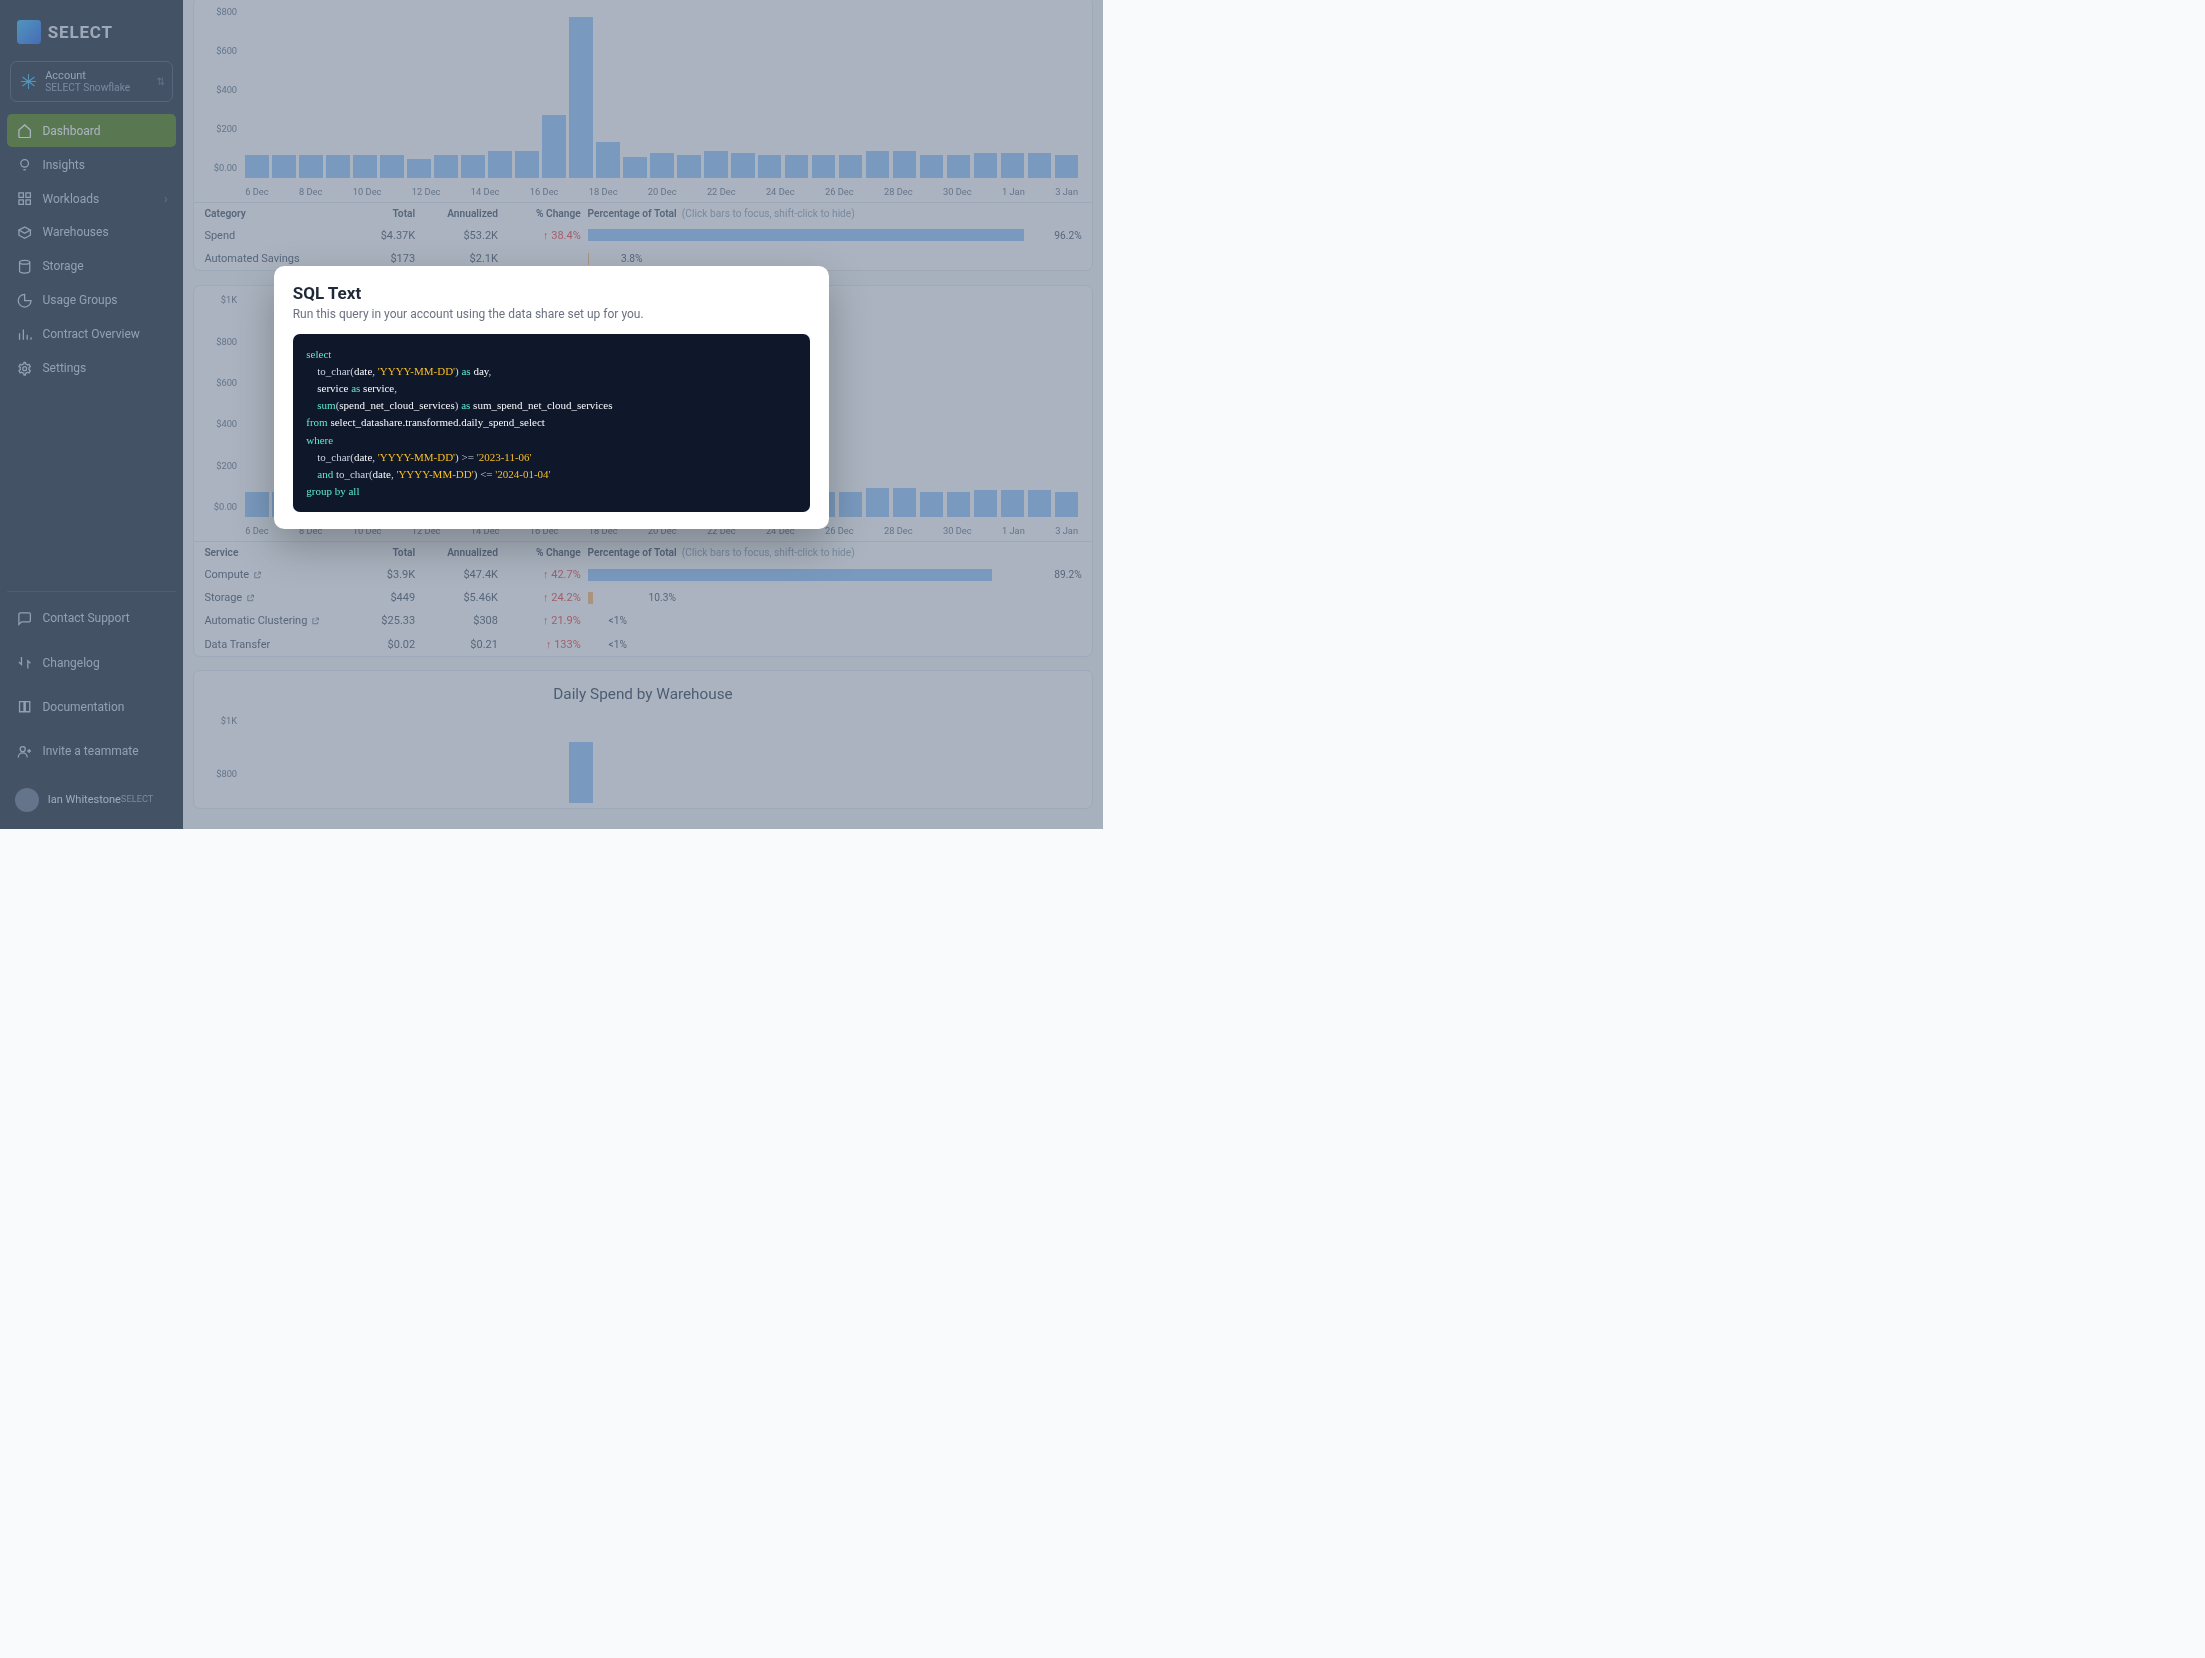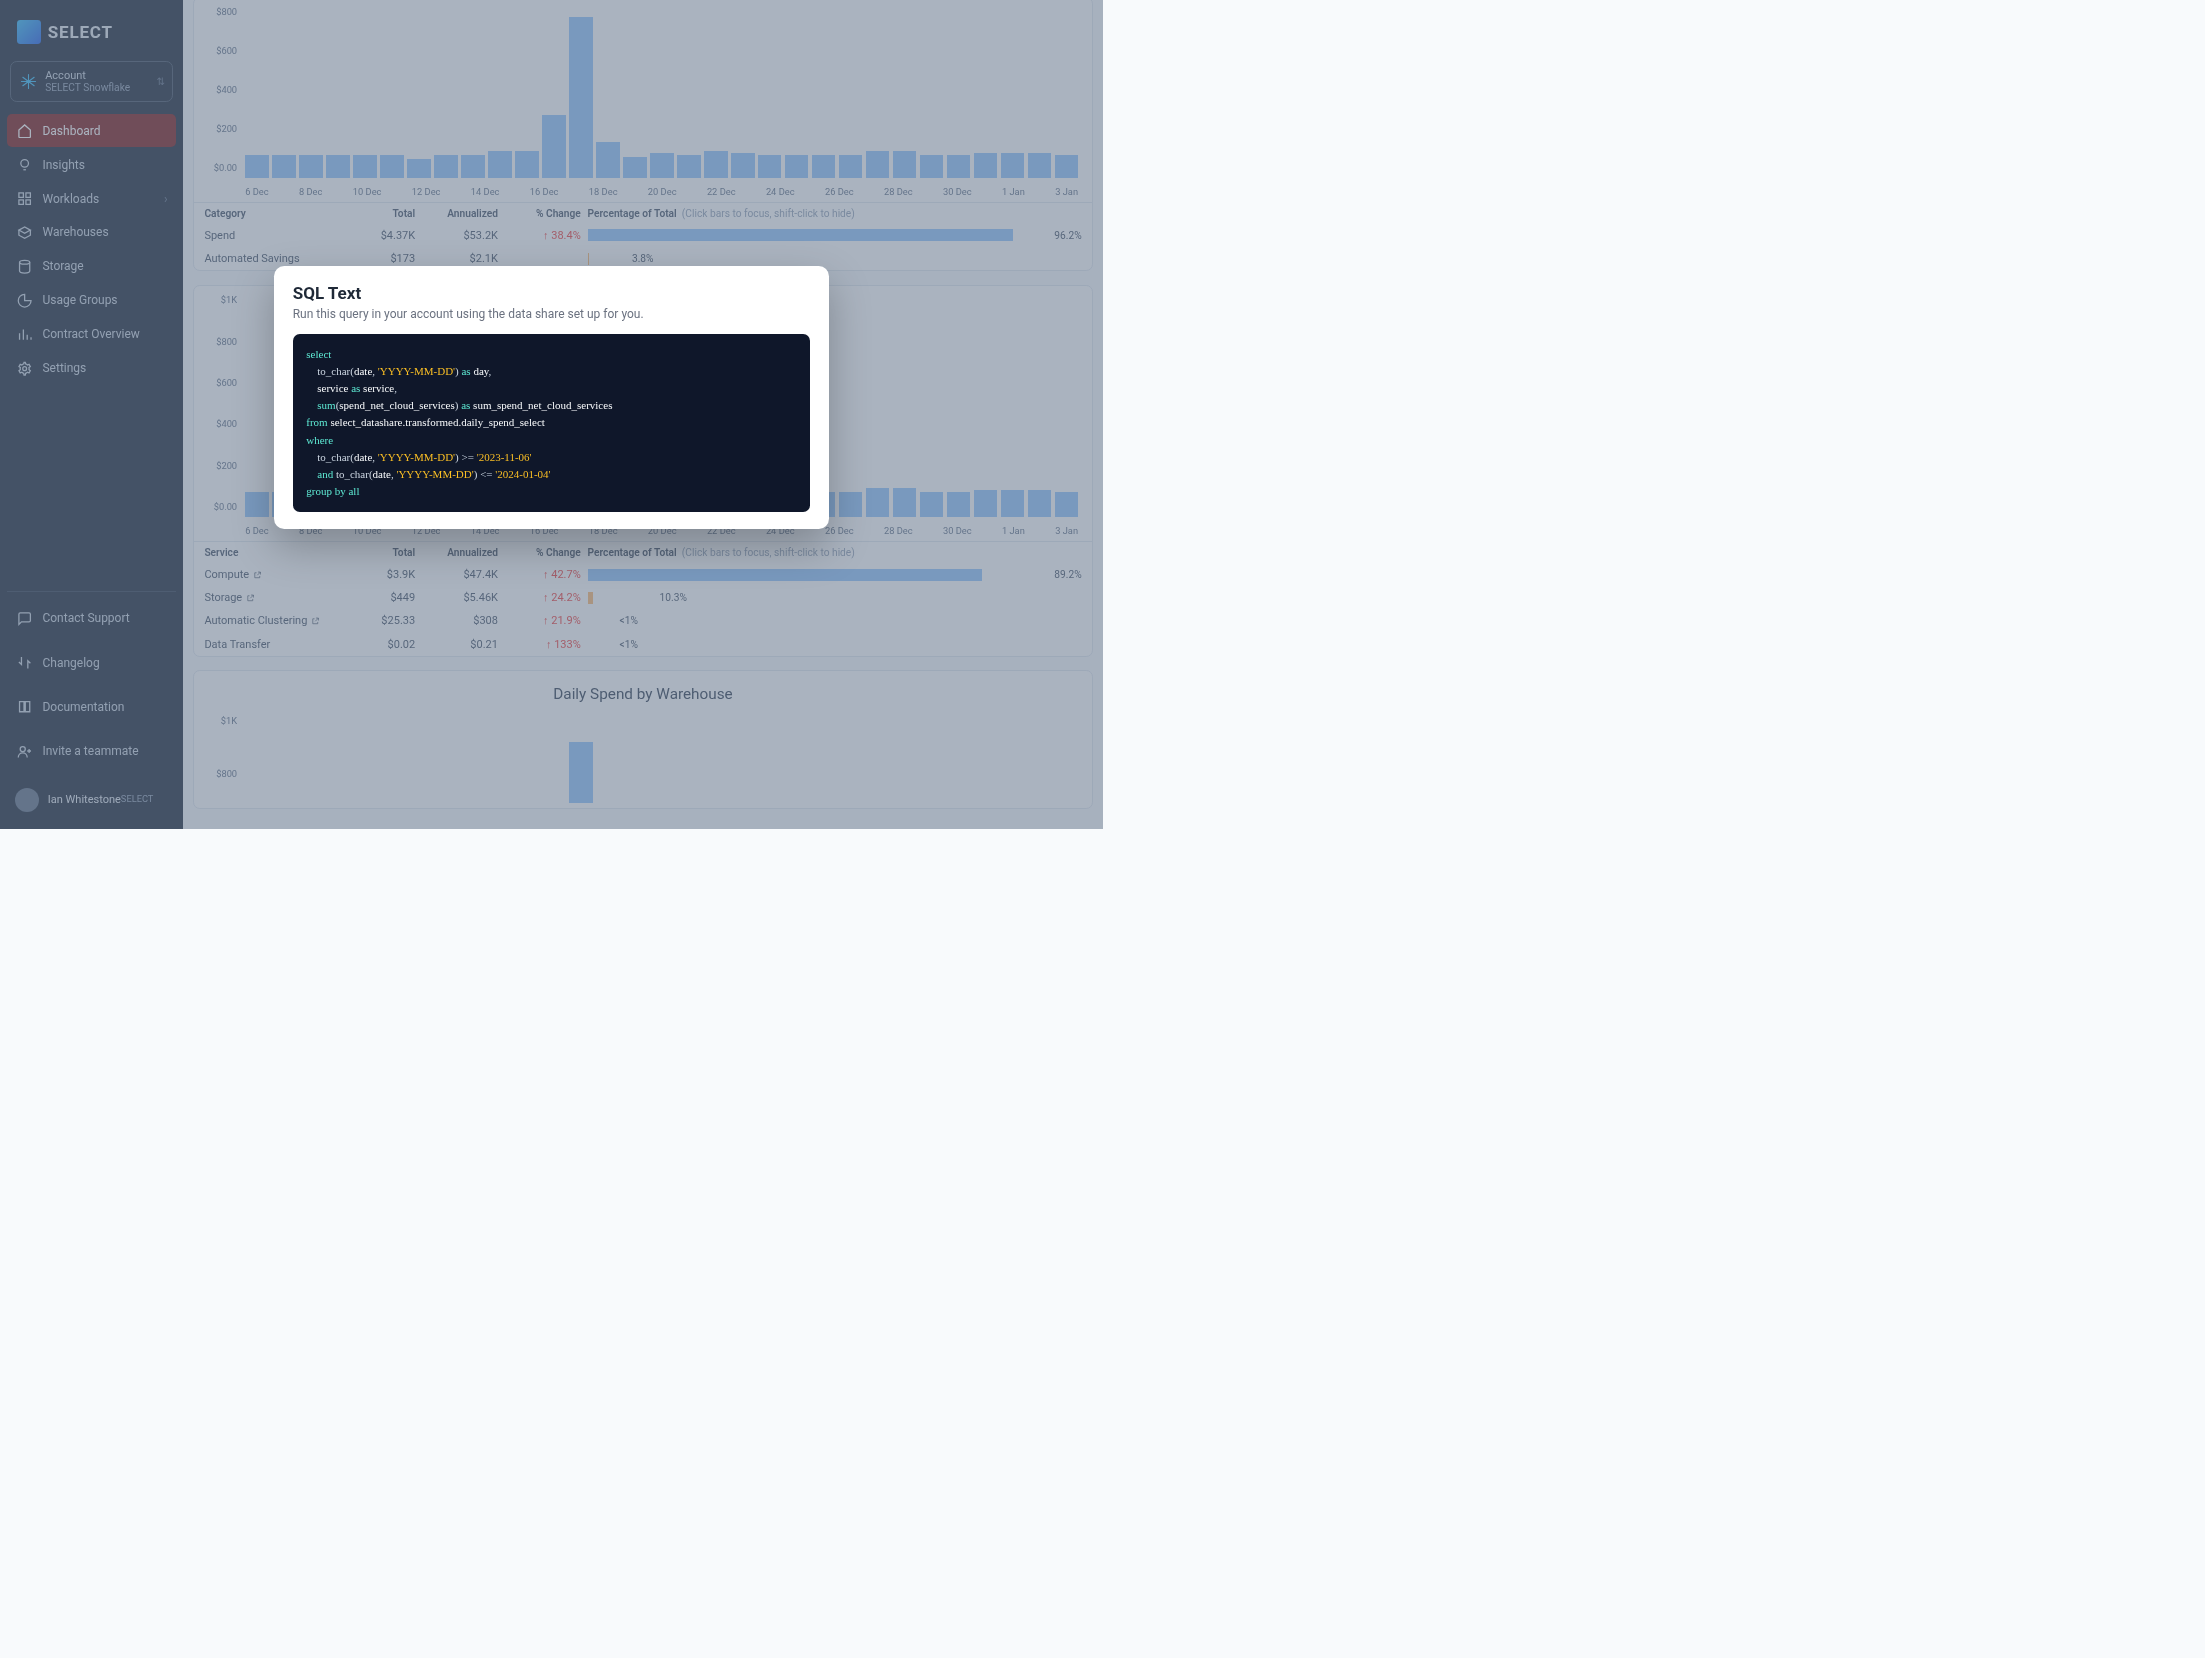--- a/index.html
+++ b/index.html
@@ -60,21 +60,21 @@
   display: flex;
   align-items: center;
   gap: 10.2px;
   padding: 8.5px 10.2px;
   border-radius: 5.1px;
   font-size: 12px;
   color: #cbd5e1;
   cursor: pointer;
   position: relative;
 }
-.nav-item.active { background: #7f1d1d; color: #fff; }
+.nav-item.active { background: #4d7c0f; color: #fff; }
 .nav-item .chev { position: absolute; right: 8.5px; color: #64748b; }
 .nav-icon { width: 15.3px; height: 15.3px; display: inline-flex; align-items: center; justify-content: center; }
 .sidebar-bottom {
   margin-top: auto;
   display: flex;
   flex-direction: column;
   gap: 12px;
   border-top: 0.8px solid #334155;
   padding-top: 10.2px;
 }
@@ -141,21 +141,21 @@
   grid-template-columns: 136px 68px 76px 76px 1fr;
   padding: 5.1px 10.2px;
   align-items: center;
   gap: 6.8px;
 }
 .summary-header { color: #475569; font-weight: 600; font-size: 10.2px; }
 .summary-row { color: #475569; }
 .num { text-align: right; }
 .change-up { color: #ef4444; }
 .hint { color: #94a3b8; font-weight: 400; font-size: 10.2px; margin-left: 5.1px; }
-.pct-bar-cell { display: flex; align-items: center; gap: 24px; text-align: center; }
+.pct-bar-cell { display: flex; align-items: center; gap: 13px; text-align: center; }
 .pct-bar-track { flex: 1; height: 12px; position: relative; }
 .pct-bar { position: absolute; left: 0; top: 0; bottom: 0; background: #7dd3fc; }
 .pct-bar.orange { background: #fdba74; }
 .pct-bar.green { background: #6ee7b7; }
 .pct-bar.blue { background: #93c5fd; }
 .pct-label { font-size: 10.2px; color: #475569; }
 .ext-icon { width: 8.5px; height: 8.5px; display: inline-block; margin-left: 3.4px; vertical-align: middle; }
 .section-title { font-size: 15.3px; color: #334155; text-align: center; padding: 10.2px 0 3.4px; }
 
 

